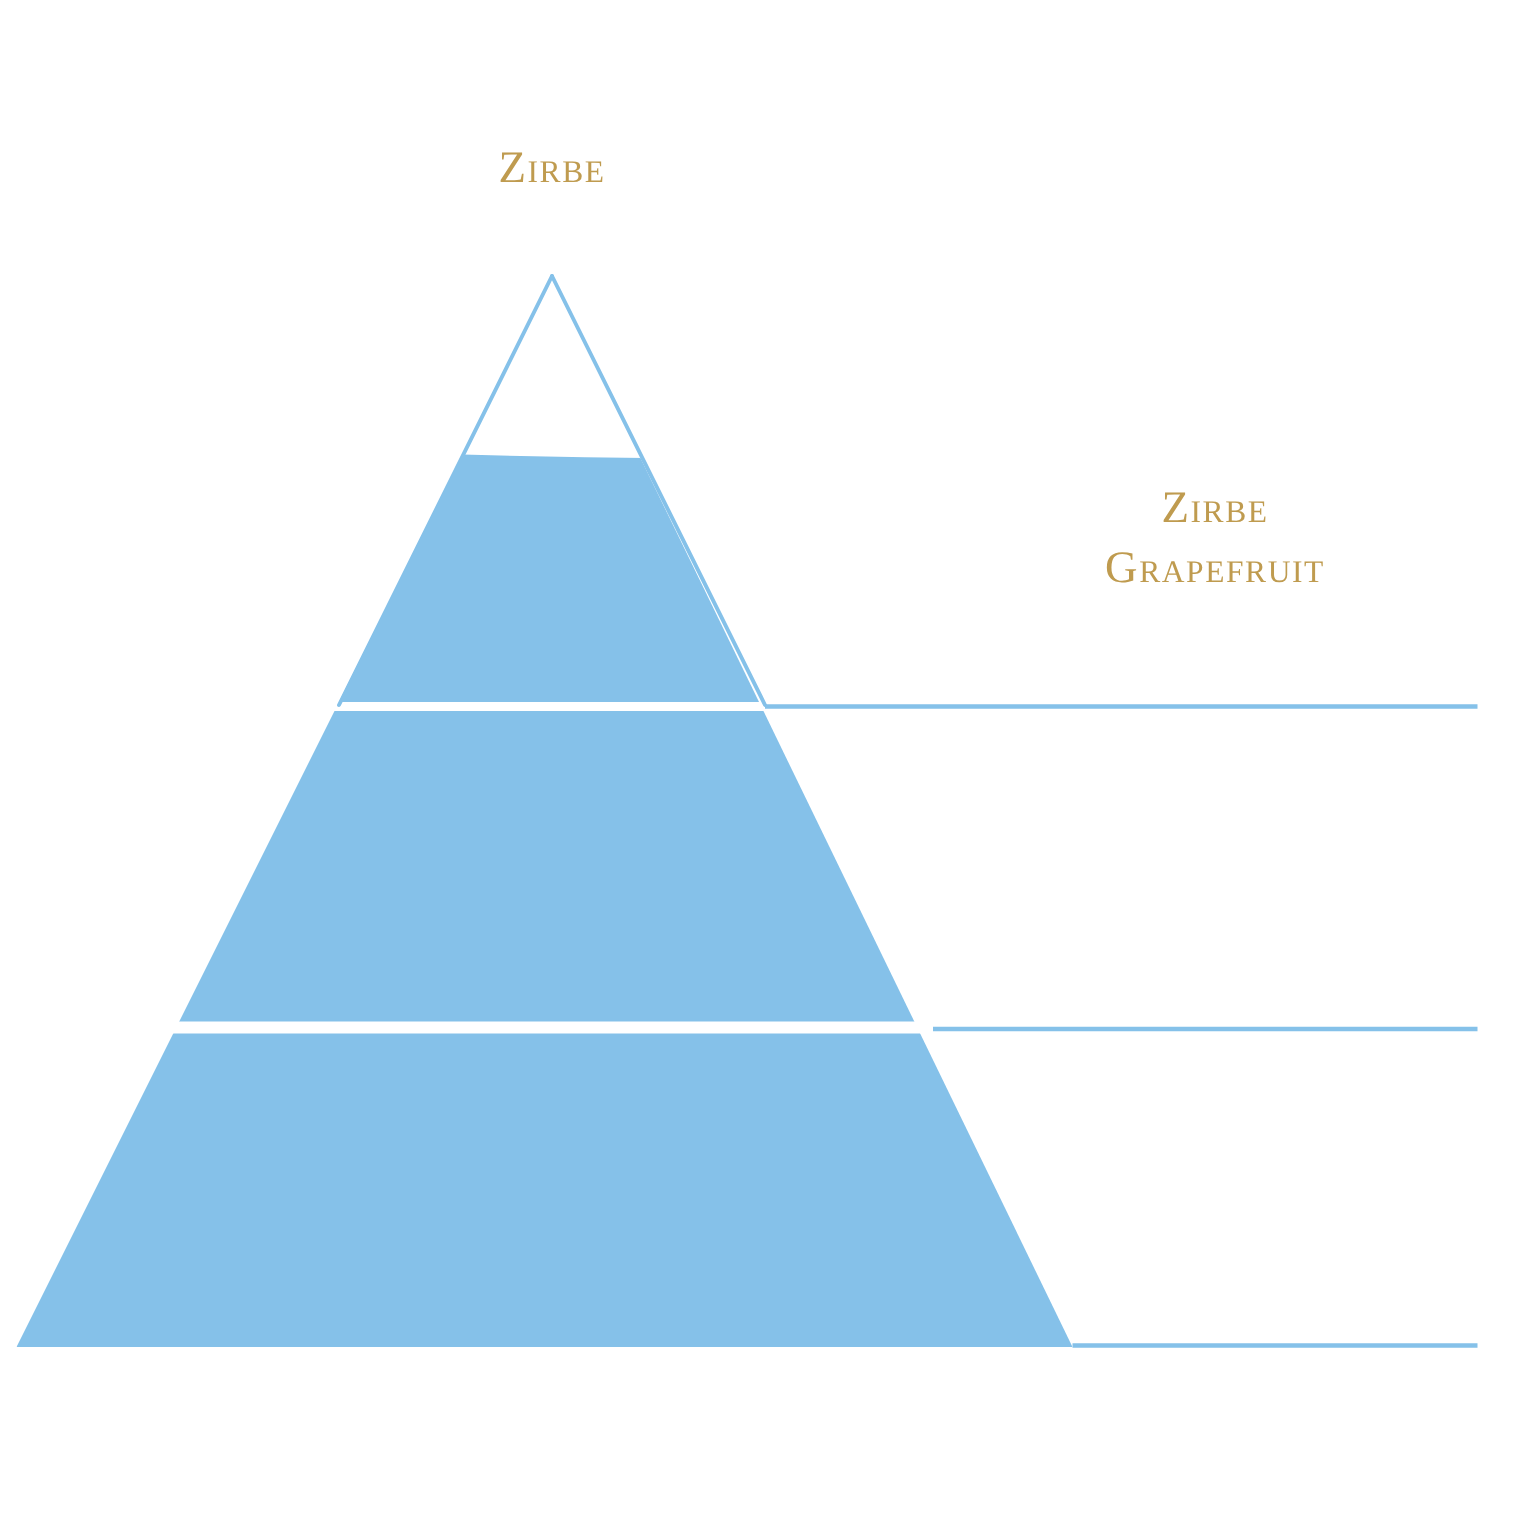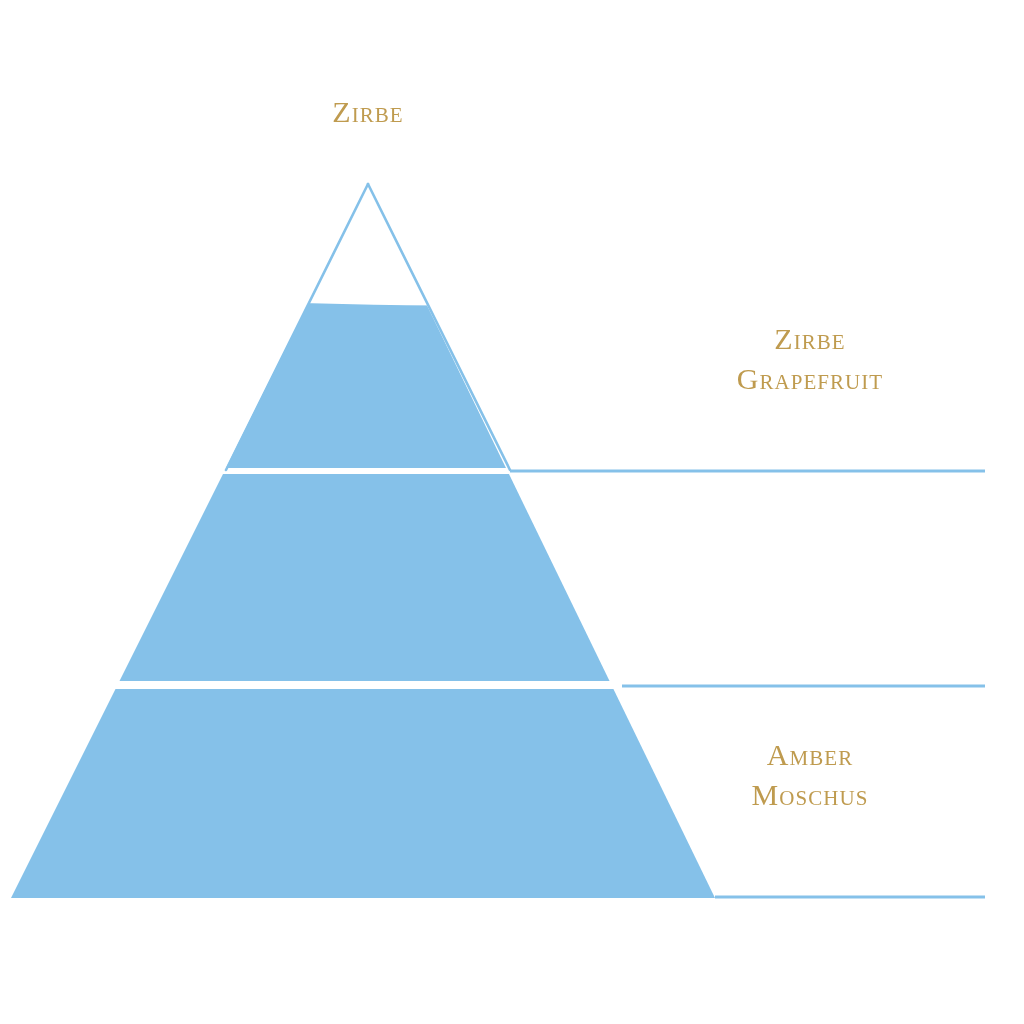--- a/index.html
+++ b/index.html
@@ -112,16 +112,14 @@
     <line x1="622" y1="686" x2="985" y2="686" stroke="#85c1e9" stroke-width="3"></line>
     <line x1="715" y1="897" x2="985" y2="897" stroke="#85c1e9" stroke-width="3"></line>
   </svg>
 
   <div class="gold-text" id="chart-title">Zirbe</div>
 
   <div class="gold-text note-label" id="note-label-top">Zirbe
 Grapefruit</div>
 
 
-  <div class="gold-text note-label" id="note-label-base">Amber
-Moschus</div>
 
 </div>
 
 </body></html>

